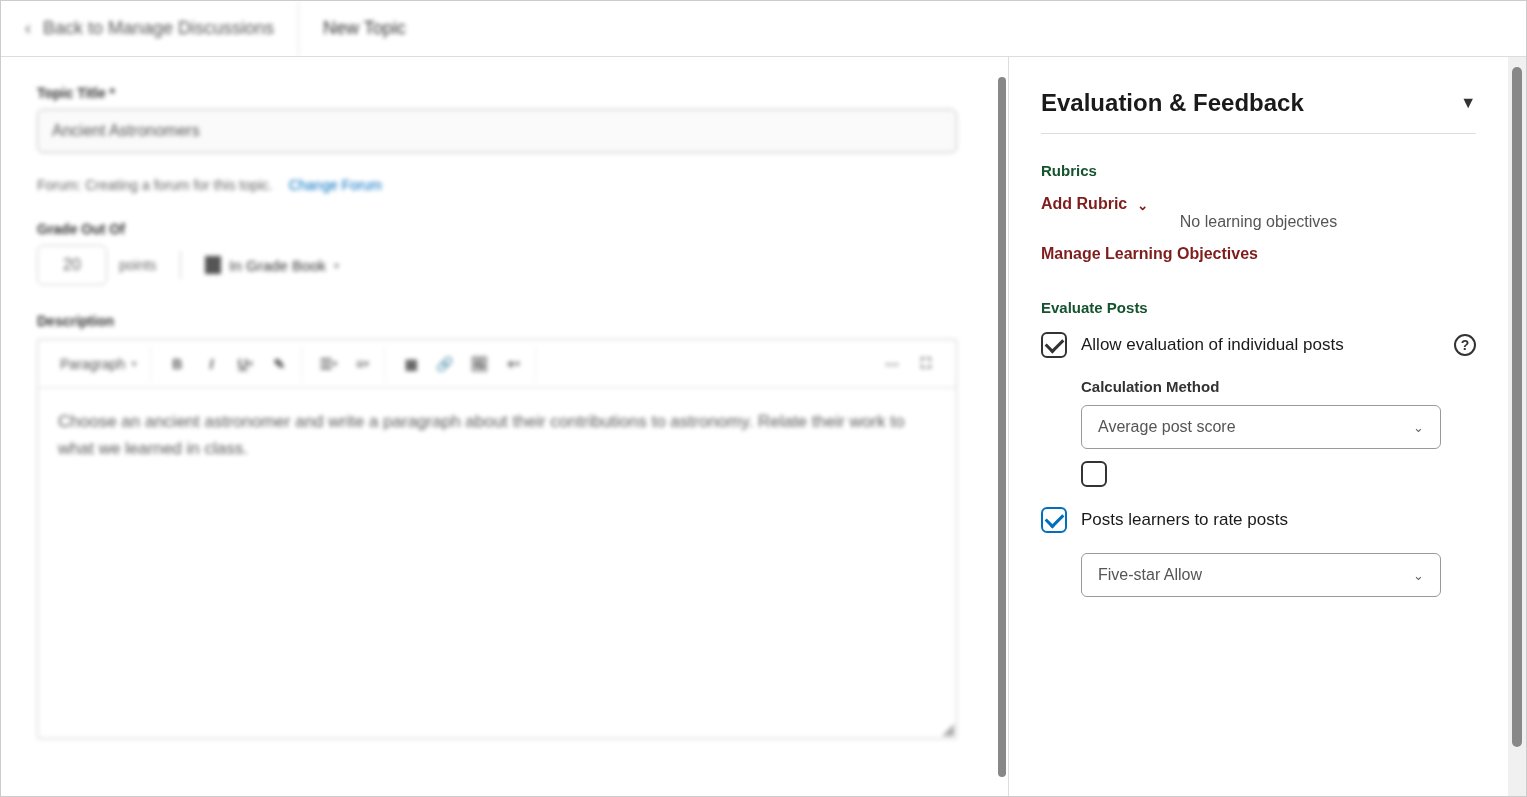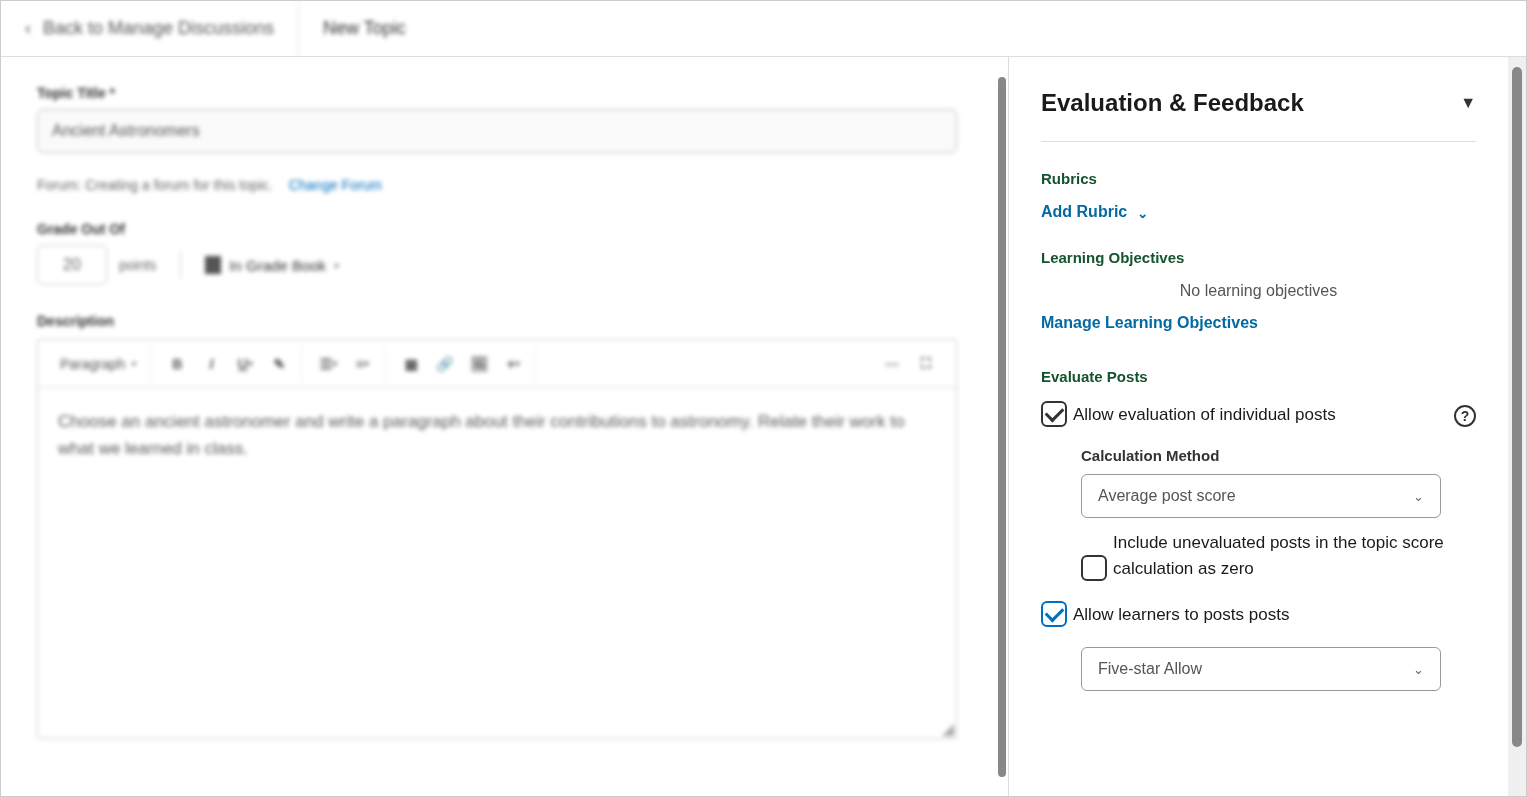--- a/index.html
+++ b/index.html
@@ -226,63 +226,63 @@
       width: 500px;
       border-left: 1px solid #ddd;
       padding: 32px 32px 16px 32px;
       overflow-y: auto;
       position: relative;
     }
     .side-header {
       display: flex;
       justify-content: space-between;
       align-items: center;
-      padding-bottom: 24px;
+      padding-bottom: 16px;
       border-bottom: 1px solid #ddd;
     }
     .side-title {
       font-size: 24px;
       font-weight: 700;
       color: #1a1a1a;
     }
     .caret-down-big {
       font-size: 16px;
       color: #333;
       cursor: pointer;
     }
     .section-label {
       font-weight: 700;
       font-size: 15px;
       color: #14532d;
       margin-top: 28px;
       margin-bottom: 16px;
     }
     .link-blue {
-      color: #0369a1;
+      color: #7f1d1d;
       font-weight: 600;
       font-size: 16px;
       display: inline-flex;
       align-items: flex-end;
       gap: 10px;
       cursor: pointer;
     }
     .link-blue .chev {
       font-size: 13px;
       font-weight: bold;
     }
     .muted-text {
       color: #555;
       font-size: 16px;
       margin-bottom: 14px;
       text-align: center;
     }
     .check-row {
       display: flex;
-      align-items: flex-end;
-      gap: 6px;
+      align-items: center;
+      gap: 14px;
       margin-bottom: 20px;
     }
     .checkbox {
       width: 26px;
       height: 26px;
       border: 2px solid #333;
       border-radius: 6px;
       display: flex;
       align-items: center;
       justify-content: center;
@@ -453,21 +453,20 @@
         <div class="side-title">Evaluation &amp; Feedback</div>
         <div class="caret-down-big">▼</div>
       </div>
 
       <div class="section-label">Rubrics</div>
       <div class="link-blue">
         <span>Add Rubric</span>
         <span class="chev">⌄</span>
       </div>
 
-      <div class="section-label">Learning Objectives</div>
       <div class="muted-text">No learning objectives</div>
       <div class="link-blue">
         <span>Manage Learning Objectives</span>
       </div>
 
       <div class="section-label" style="margin-top:36px;">Evaluate Posts</div>
 
       <div class="check-row">
         <div class="checkbox checked"></div>
         <div class="check-text">Allow evaluation of individual posts</div>
@@ -478,27 +477,26 @@
         <div class="sub-label">Calculation Method</div>
         <div class="select-box">
           <span>Average post score</span>
           <span class="select-caret">⌄</span>
         </div>
       </div>
 
       <div class="sub-section">
         <div class="check-row">
           <div class="checkbox"></div>
-          <div class="check-text">Include unevaluated posts in the topic score calculation as zero</div>
         </div>
       </div>
 
       <div class="check-row">
         <div class="checkbox checked-blue"></div>
-        <div class="check-text">Allow learners to posts posts</div>
+        <div class="check-text">Posts learners to rate posts</div>
       </div>
 
       <div class="sub-section">
         <div class="select-box">
           <span>Five-star Allow</span>
           <span class="select-caret">⌄</span>
         </div>
       </div>
     </div>
 

